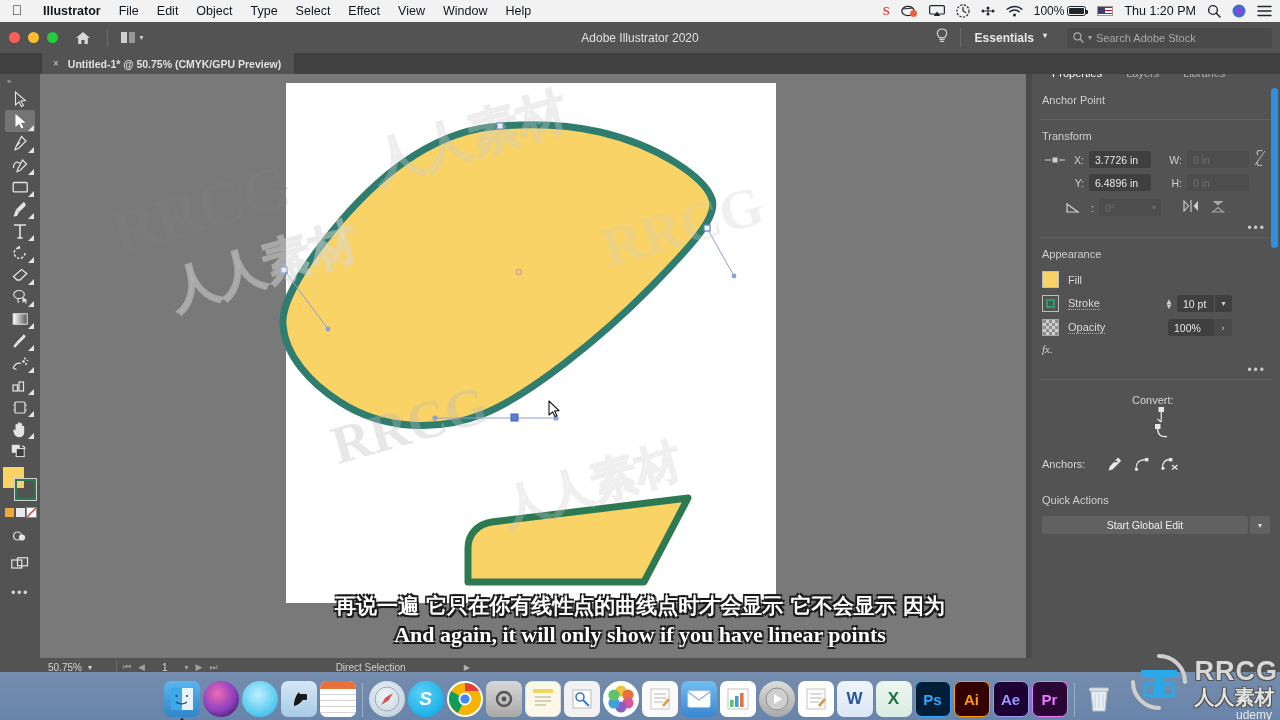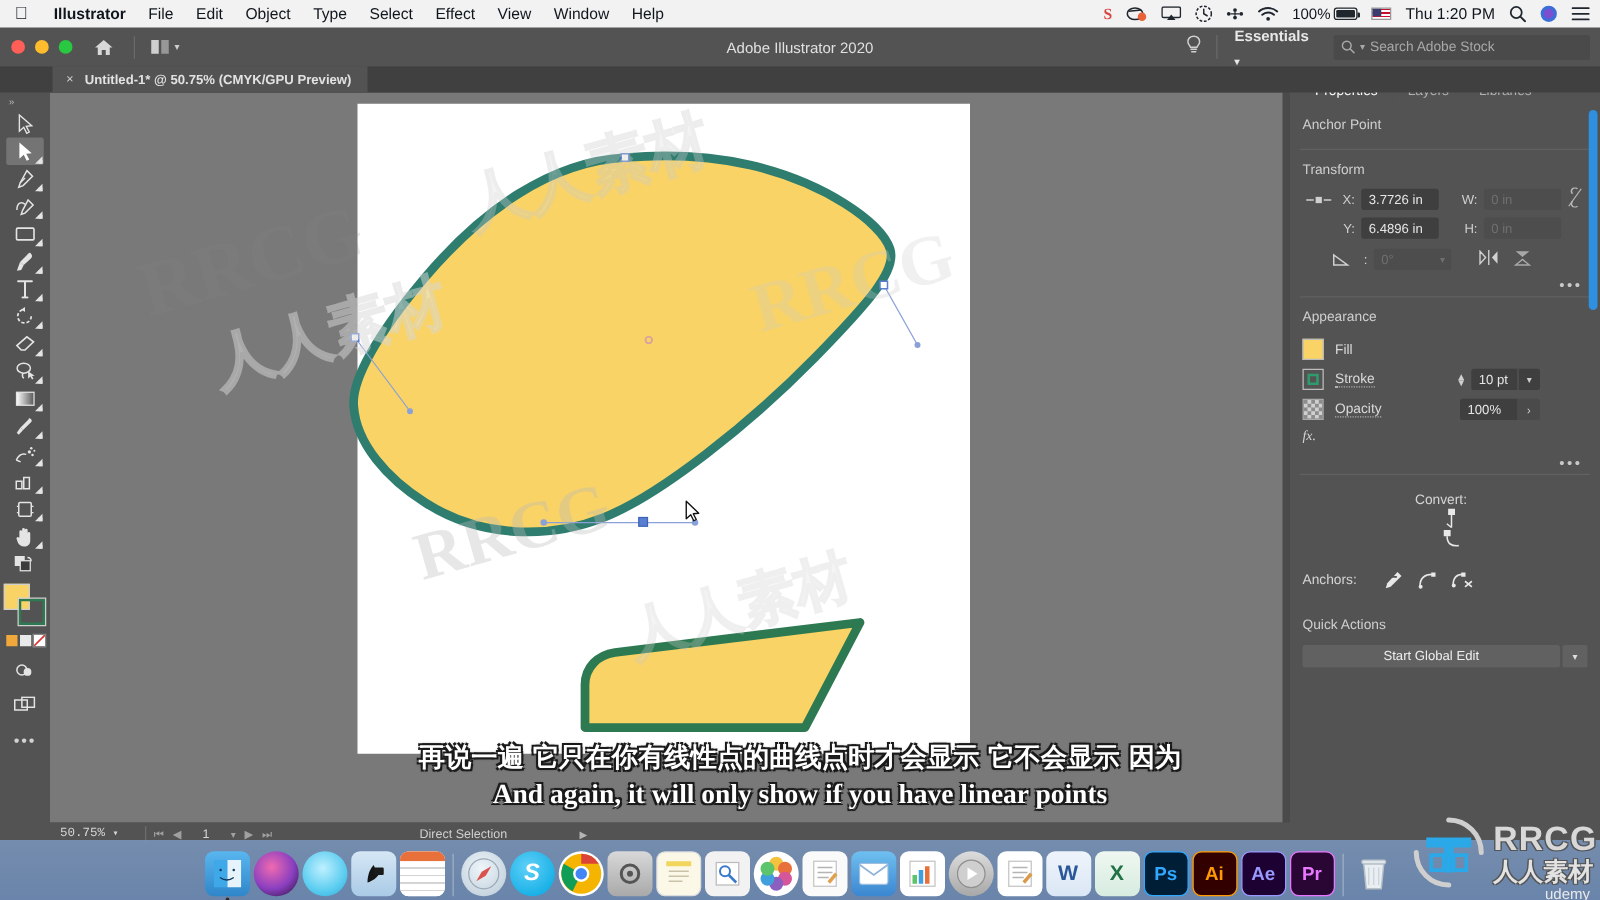--- a/index.html
+++ b/index.html
@@ -42,21 +42,21 @@
   .tl.r { background:#ff5f57; } .tl.y { background:#ffbd2e; } .tl.g { background:#28c840; }
   .home-icon { margin-left: 17px; color:#d8d8d8; font-size: 15px; display:flex; align-items:center;}
   .tb-sep { width:1px; height:18px; background:#6a6a6a; margin-left:16px; }
   .arrange { margin-left:13px; display:flex; align-items:center; gap:5px; color:#cfcfcf; }
   .arrange-sq { display:flex; gap:1.5px; }
   .arrange-sq i { display:block; background:#cfcfcf; }
   .doc-title { position:absolute; left:0; right:0; text-align:center; font-size:12px; color:#e0e0e0; pointer-events:none; }
   .tb-right { margin-left:auto; display:flex; align-items:center; gap:0; padding-right:8px; }
   .bulb { color:#d0d0d0; font-size:13px; padding:0 12px; }
   .tb-divider { width:1px; height:19px; background:#6a6a6a; }
-  .essentials { color:#e8e8e8; font-size:12px; font-weight:bold; padding:0 10px 0 14px; display:flex; align-items:flex-start; gap:9px;flex-direction:column;}
+  .essentials { color:#e8e8e8; font-size:12px; font-weight:bold; padding:0 10px 0 14px; display:flex; align-items:flex-start; gap:9px;}
   .search-stock {
     width:205px; height:20px; background:#4a4a4a; border-radius:2px;
     display:flex; align-items:center; gap:4px; padding:0 6px; margin-left:10px;
     color:#a8a8a8; font-size:11px;
   }
   .chev { font-size:8px; }
 
   
   .tabstrip {
     position:absolute; top:53px; left:0; width:1280px; height:21px;
@@ -96,21 +96,21 @@
     background:#797979; overflow:hidden; z-index:10;
   }
   .artboard { position:absolute; left:246px; top:9px; width:490px; height:520px; background:#fff; }
 
   
   .statusbar {
     position:absolute; left:40px; top:658px; width:1000px; height:18px;
     background:#535353; display:flex; align-items:center;
     font-size:10px; color:#d5d5d5; z-index:40;
   }
-  .zoom-box { display:flex; align-items:center; gap:6px; padding-left:8px; width:70px;font-family:Liberation Mono, monospace;}
+  .zoom-box { display:flex; align-items:center; gap:6px; padding-left:8px; width:70px;}
   .st-sep { width:1px; height:13px; background:#6d6d6d; margin:0 6px; }
   .pager { display:flex; align-items:center; gap:7px; color:#a0a0a0; font-size:9px; }
   .pager .num { color:#d5d5d5; font-size:10px; padding:0 10px; }
   .tool-status { margin-left:118px; color:#cfcfcf; font-size:10px; }
   .status-arrow { color:#b5b5b5; font-size:8px; margin-left:58px; }
 
   
   .panel {
     position:absolute; left:1032px; top:62px; width:248px; height:598px;
     background:#535353; z-index:40; color:#d7d7d7; font-size:11px;

